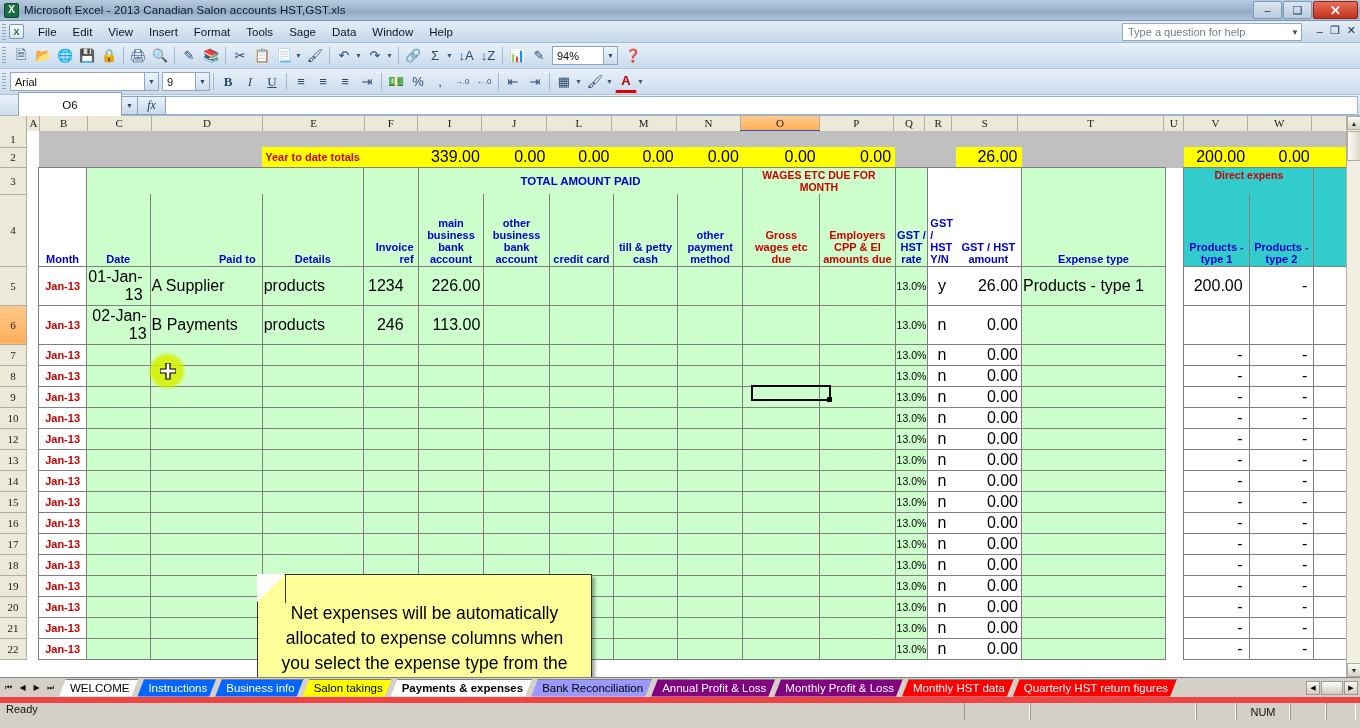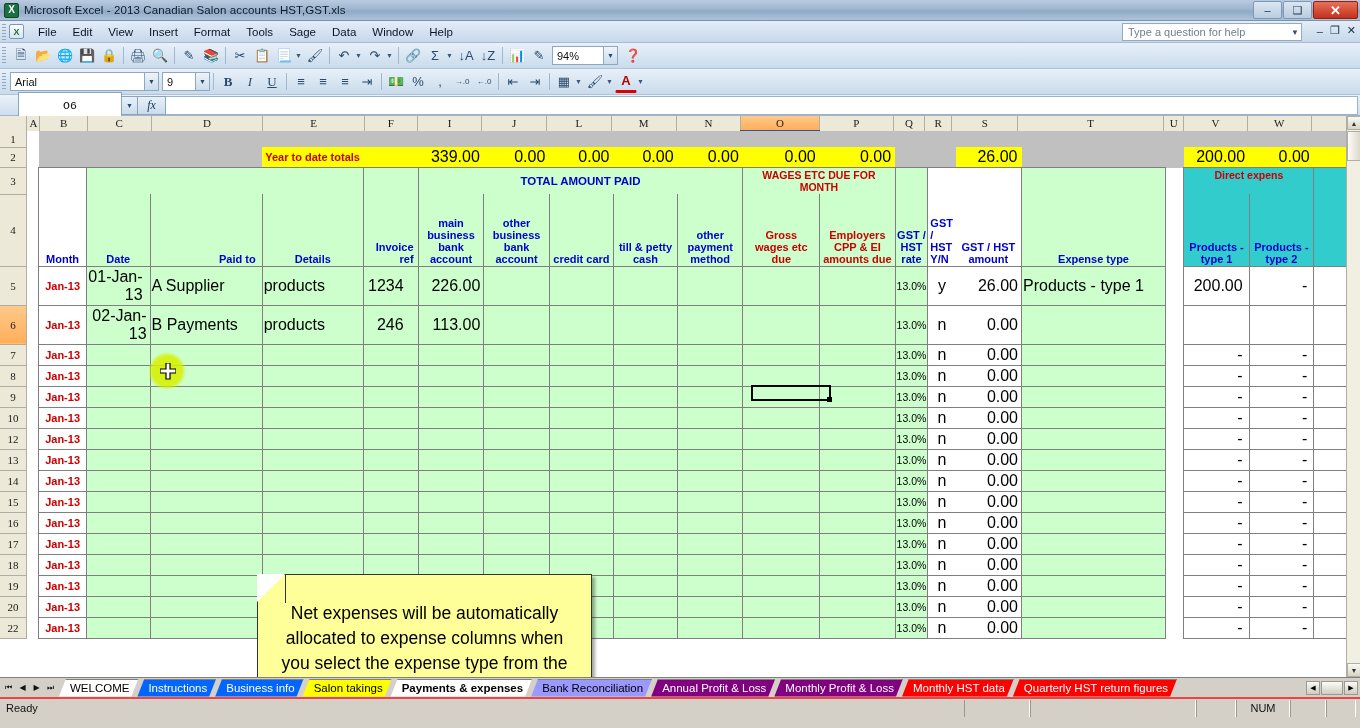--- a/index.html
+++ b/index.html
@@ -122,21 +122,21 @@
   #formulabar {
     height: 21px;
     background: linear-gradient(to bottom,#eaf1f9,#cedeee);
     border-bottom: 1px solid #9fb6cc;
     display: flex; align-items: center;
   }
   .namebox {
     width: 104px; height: 27px; background: #fff; border: 1px solid #8ba3bb;
     margin-left: 18px;
     display:flex; align-items:center; justify-content:center;
-    font-size: 11.5px; color:#111;font-family:Liberation Mono, monospace;
+    font-size: 11.5px; color:#111;
   }
   .namedd { width:16px; height:19px;
     background: linear-gradient(to bottom,#e9f1f9,#c9dbec);
     border:1px solid #8ba3bb; border-left:none;
     display:flex; align-items:center; justify-content:center; font-size:7px; color:#2a4a6b;}
   .fxbtn { width: 28px; height:19px; display:flex; align-items:center; justify-content:center;
     font-size:12px; font-style:italic; color:#16345a; font-family:"Liberation Serif",serif;
     background: linear-gradient(to bottom,#e9f1f9,#c9dbec); border:1px solid #8ba3bb; border-left:none;}
   .fbar-input { flex:1; height:19px; background:#fff; border:1px solid #9cb2c8;
     border-left:none; margin-right:2px; }
@@ -260,22 +260,22 @@
   }
   .tab.active { font-weight: bold; background:#ffffff; color:#000; }
   .tabscroll { position:absolute; right:2px; display:flex; align-items:center; gap:1px; }
   .tabscroll .tsb { width:14px; height:14px; background: linear-gradient(to bottom,#fafaf5,#d0cdbe);
     border:1px solid #999; display:flex; align-items:center; justify-content:center; font-size:7px;}
   .tabscroll .tthumb { width:22px; height:14px; background: linear-gradient(to bottom,#fcfcf8,#d0cdbe);
     border:1px solid #999; }
 
   
   #statusbar {
-    height: 20px; background:#d4d0c8; border-top:2px solid #ef4444;
-    display:flex; align-items:center; font-size:11px; color:#111;
+    height: 20px; background:#d4d0c8; border-top:6px solid #ef4444;
+    display:flex; font-size:11px; color:#111;
     position: relative;
   }
   #statusbar .ready { margin-left: 6px; }
   #statusbar .boxes { position:absolute; right:4px; display:flex; gap:0; }
   #statusbar .sbox { height:17px; border-left:1px solid #9a978e; border-right:1px solid #fff; }
   #statusbar .numlock { display:flex; align-items:center; justify-content:center;
     font-size:11px; color:#111; }
 </style>
 </head>
 <body>
@@ -889,20 +889,44 @@
           <td class="wh thin ctr" style="width:28px;border-right:none;">n</td>
           <td class="wh thin num" style="width:68px;border-left:none;padding-right:3px;">0.00</td>
           <td class="gr thin" style="width:152px;"></td>
           <td class="wh nob" style="width:20px;"></td>
           <td class="wh thin num" style="width:66px;padding-right:6px;">-</td>
           <td class="wh thin num" style="width:66px;padding-right:6px;">-</td>
           <td class="wh thin" style="width:50px;border-left:none;"></td>
         </tr>
         <tr>
           <td class="rowhdr">20</td>
+          <td class="wh nob" style="width:13px;height:16px;"></td>
+          <td class="wh thin red ctr" style="width:49px;border-right:none;font-size:11px;font-weight:bold;">Jan-13</td>
+          <td class="gr thin num" style="width:66px;padding-right:3px;"></td>
+          <td class="gr thin" style="width:116px;"></td>
+          <td class="gr thin" style="width:105px;"></td>
+          <td class="gr thin num" style="width:55px;border-left:none;padding-right:14px;"></td>
+          <td class="gr thin num" style="width:67px;padding-right:3px;"></td>
+          <td class="gr thin" style="width:67px;"></td>
+          <td class="gr thin" style="width:67px;"></td>
+          <td class="gr thin" style="width:67px;"></td>
+          <td class="gr thin" style="width:67px;"></td>
+          <td class="gr thin" style="width:81px;"></td>
+          <td class="gr thin" style="width:77px;"></td>
+          <td class="gr thin ctr" style="width:32px;font-size:10.5px;">13.0%</td>
+          <td class="wh thin ctr" style="width:28px;border-right:none;">n</td>
+          <td class="wh thin num" style="width:68px;border-left:none;padding-right:3px;">0.00</td>
+          <td class="gr thin" style="width:152px;"></td>
+          <td class="wh nob" style="width:20px;"></td>
+          <td class="wh thin num" style="width:66px;padding-right:6px;">-</td>
+          <td class="wh thin num" style="width:66px;padding-right:6px;">-</td>
+          <td class="wh thin" style="width:50px;border-left:none;"></td>
+        </tr>
+        <tr>
+          <td class="rowhdr">21</td>
           <td class="wh nob" style="width:13px;height:16px;"></td>
           <td class="wh thin red ctr" style="width:49px;border-right:none;font-size:11px;font-weight:bold;">Jan-13</td>
           <td class="gr thin num" style="width:66px;padding-right:3px;"></td>
           <td class="gr thin" style="width:116px;"></td>
           <td class="gr thin" style="width:105px;"></td>
           <td class="gr thin num" style="width:55px;border-left:none;padding-right:14px;"></td>
           <td class="gr thin num" style="width:67px;padding-right:3px;"></td>
           <td class="gr thin" style="width:67px;"></td>
           <td class="gr thin" style="width:67px;"></td>
           <td class="gr thin" style="width:67px;"></td>

